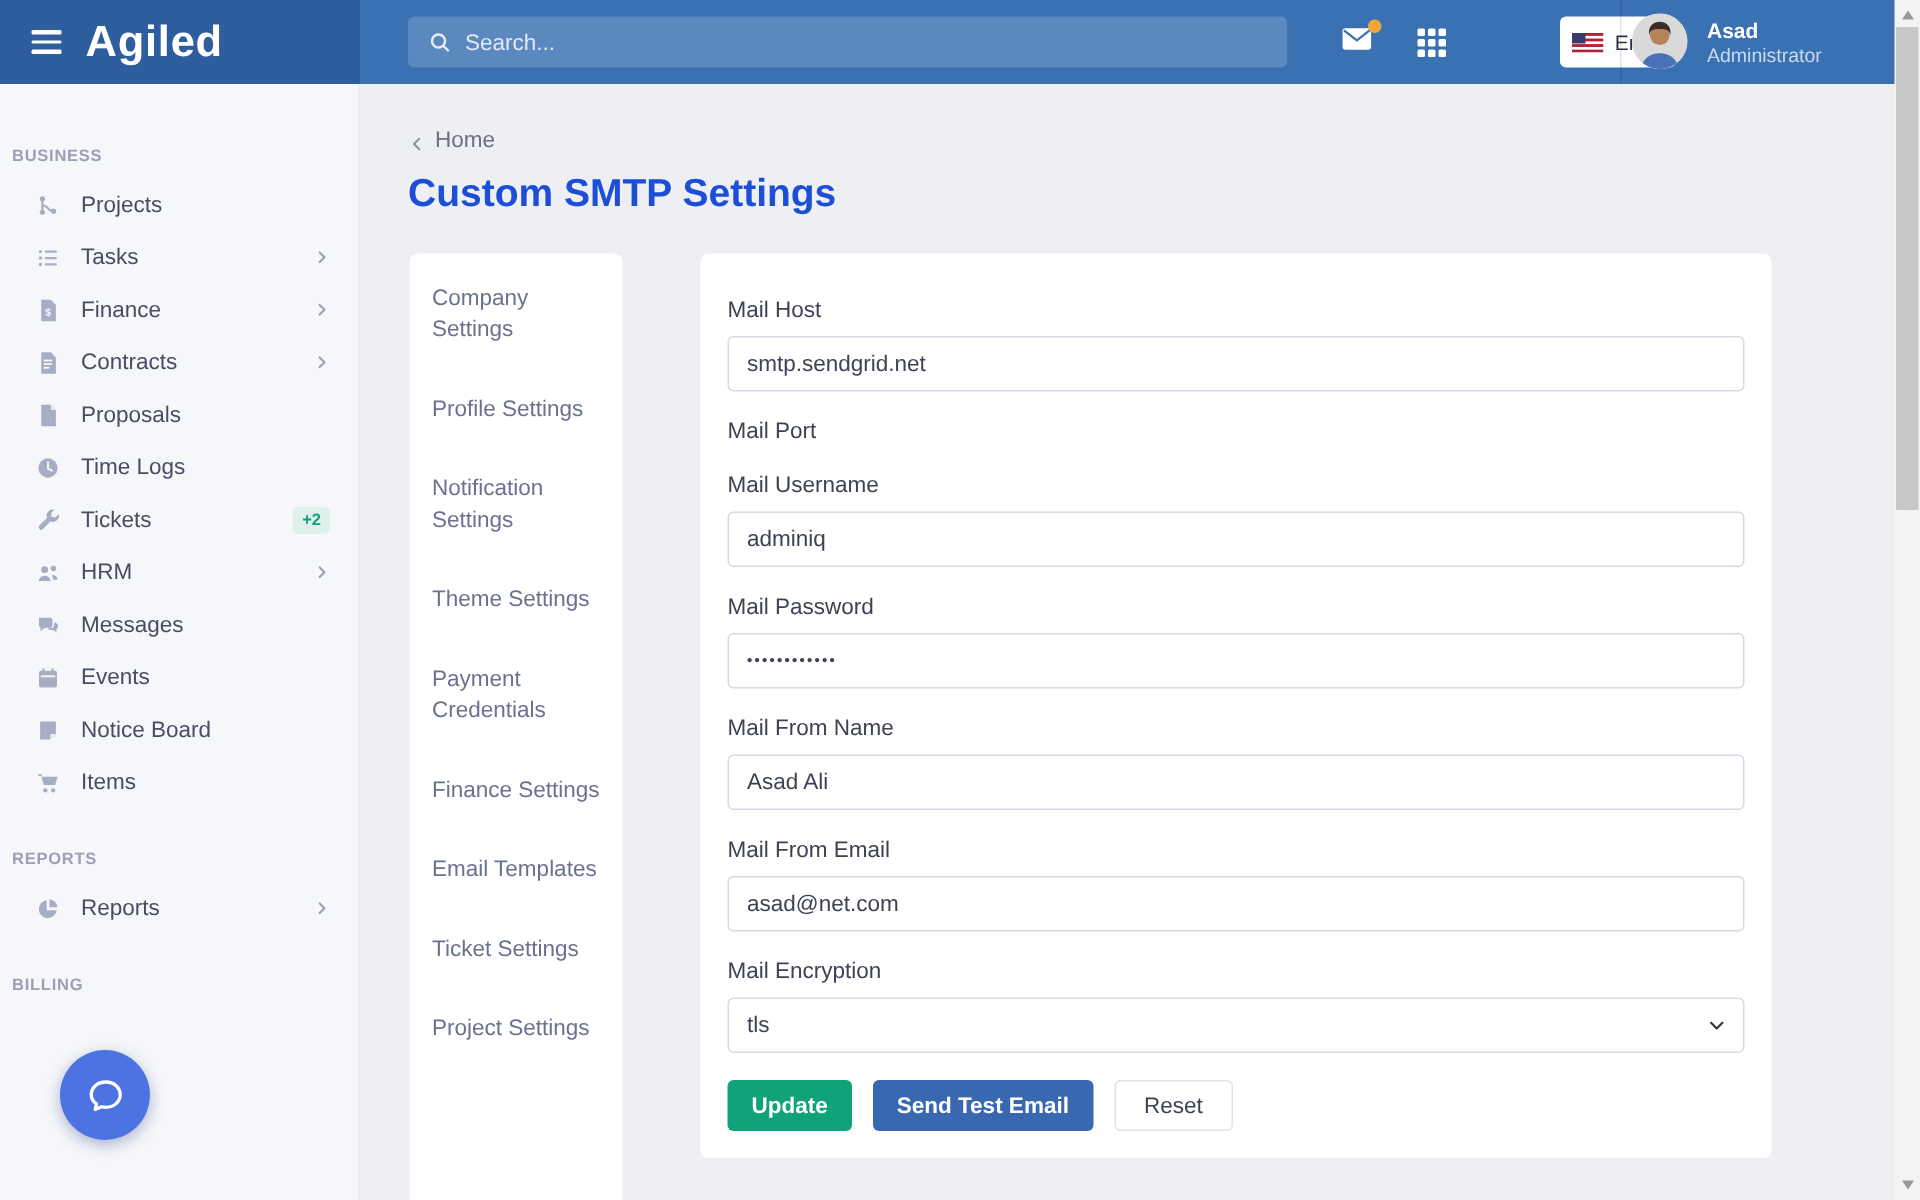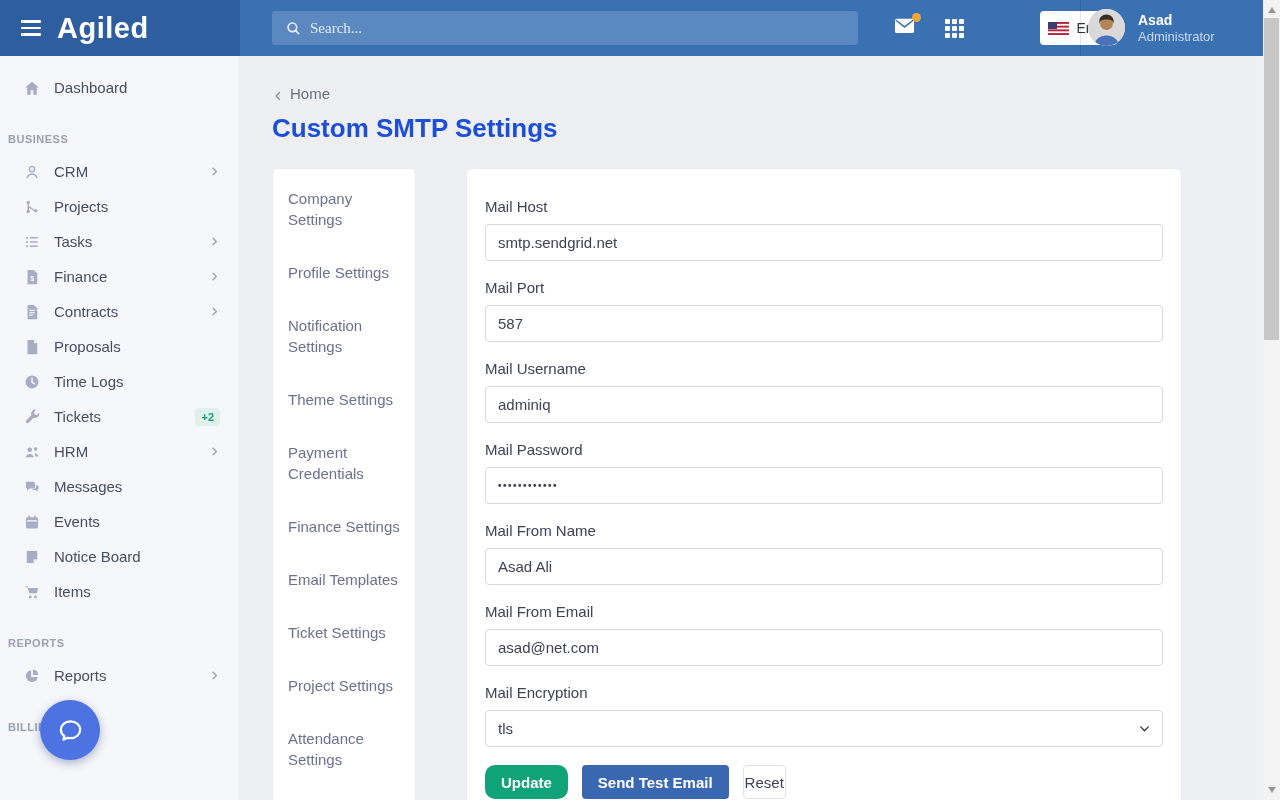--- a/index.html
+++ b/index.html
@@ -6,21 +6,21 @@
   html,body { width:1280px; height:800px; overflow:hidden; }
   body { font-family:"Liberation Sans", sans-serif; background:#edeff3; position:relative; }
 
   
   .header { position:absolute; top:0; left:0; width:1280px; height:56px; background:#3a71b3; z-index:30; }
   .brand { position:absolute; left:0; top:0; width:240px; height:56px; background:#2f5e9f; display:flex; align-items:center; gap:16px; padding-left:21px;text-align:center; }
   .burger { width:20px; display:flex; flex-direction:column; gap:4px; cursor:pointer; }
   .burger span { display:block; height:2.5px; background:#fff; border-radius:1px; }
   .logo { font-size:29px; font-weight:bold; color:#fff; letter-spacing:.5px; }
   .search-bar { position:absolute; left:272px; top:11px; width:586px; height:34px; background:rgba(255,255,255,.17); border-radius:4px; display:flex; align-items:center; gap:9px; padding:0 13px; }
-  .search-bar input { flex:1; background:transparent; border:0; outline:0; color:#fff; font-size:15px; font-family:Liberation Serif, serif; }
+  .search-bar input { flex:1; background:transparent; border:0; outline:0; color:#fff; font-size:15px; font-family:Liberation Sans, sans-serif; }
   .search-bar input::placeholder { color:rgba(255,255,255,.82); }
   .hdr-mail { position:absolute; left:894px; top:16px; width:26px; height:25px; cursor:pointer; }
   .hdr-mail .dot { position:absolute; right:-1px; top:-3px; width:9px; height:9px; border-radius:50%; background:#f0a63a; }
   .hdr-apps { position:absolute; left:945px; top:19px; display:grid; grid-template-columns:repeat(3,5px); grid-auto-rows:5px; gap:2px; cursor:pointer; }
   .hdr-apps i { background:#fff; border-radius:1px; }
   .lang-btn { position:absolute; left:1040px; top:11px; width:77px; height:34px; background:#fff; border-radius:4px; display:flex; align-items:center; justify-content:center; gap:7px; cursor:pointer; }
   .lang-label { font-size:14px; color:#2d3442; }
   .caret-down { width:0; height:0; border-left:4px solid transparent; border-right:4px solid transparent; border-top:5px solid #7a828e; }
   .hdr-divider { position:absolute; left:1080px; top:0; width:1px; height:56px; background:rgba(0,0,0,.10); }
   .user-area { position:absolute; left:1088px; top:9px; display:flex; align-items:center; gap:13px; cursor:pointer; }
@@ -51,23 +51,23 @@
   .form-card { width:716px; background:#fff; border:1px solid #ecedf2; border-radius:6px; padding:29px 18px 18px; }
   .form-group { margin-bottom:18px; }
   .field-label { display:block; font-size:15px; color:#3f4254; height:18px; margin-bottom:8px; }
   .input { width:100%; height:37px; border:1px solid #d7dae3; border-radius:4px; padding:0 12px; font-size:15px; color:#3f4254; background:#fff; font-family:inherit; outline:none; }
   .input.pw { font-size:10px; letter-spacing:1.5px; font-weight:bold; }
   .select-wrap { position:relative; }
   select.input { appearance:none; -webkit-appearance:none; -moz-appearance:none; padding-right:32px; cursor:pointer; }
   .select-chevron { position:absolute; right:12px; top:12px; pointer-events:none; display:flex; }
   .btn-row { display:flex; gap:14px; }
   .btn { height:34px; padding:0 16px; border-radius:4px; border:none; font-size:15px; font-weight:bold; font-family:inherit; cursor:pointer; }
-  .btn-update { background:#10a279; color:#fff;border-radius:10px; }
+  .btn-update { background:#10a279; color:#fff; }
   .btn-send { background:#3a68b0; color:#fff; }
-  .btn-reset { background:#fff; color:#3f4254; border:1px solid #e0e2ea; font-weight:normal; padding:0 1px; }
+  .btn-reset { background:#fff; color:#3f4254; border:1px solid #e0e2ea; font-weight:normal; padding:0 19px; }
 
   
   .scrollbar { position:absolute; right:0; top:0; bottom:0; width:17px; background:#f3f3f3; z-index:60; }
   .sb-arrow { position:absolute; left:0; width:17px; height:16px; display:flex; align-items:center; justify-content:center; cursor:pointer; }
   .sb-up { top:2px; } .sb-down { bottom:2px; }
   .tri-up { width:0; height:0; border-left:4px solid transparent; border-right:4px solid transparent; border-bottom:6px solid #9a9a9a; }
   .tri-down { width:0; height:0; border-left:4px solid transparent; border-right:4px solid transparent; border-top:6px solid #9a9a9a; }
   .sb-thumb { position:absolute; left:1px; top:18px; width:15px; height:322px; background:#c7c7c7; border-radius:1px; cursor:pointer; }
 </style>
 </head>
@@ -137,43 +137,21 @@
     </span>
     <span>
       <div class="user-name">Asad</div>
       <div class="user-role">Administrator</div>
     </span>
   </div>
 </div>
 
 <div class="sidebar">
   <div>
-      <div class="side-item">
-        <span class="ico">
-          <svg width="18" height="18" viewBox="0 0 24 24">
-            <path fill="#a7adc3" d="M12 3.5l9 7.8h-2.6V21h-4.6v-6h-3.6v6H5.6v-9.7H3z"></path>
-          </svg>
-        </span>
-        <span class="side-label">Dashboard</span>
-      </div>
       <div class="section-header">BUSINESS</div>
-      <div class="side-item">
-        <span class="ico">
-          <svg width="18" height="18" viewBox="0 0 24 24" fill="none" stroke="#a7adc3" stroke-width="1.9">
-            <circle cx="12" cy="8.2" r="3.4"></circle>
-            <path d="M5.5 19.5c1.4-3.2 3.8-4.8 6.5-4.8s5.1 1.6 6.5 4.8" stroke-linecap="round"></path>
-          </svg>
-        </span>
-        <span class="side-label">CRM</span>
-        <span class="chev">
-          <svg width="11" height="11" viewBox="0 0 24 24" fill="none" stroke="#9aa0b4" stroke-width="3" stroke-linecap="round" stroke-linejoin="round">
-            <path d="M9 5l7 7-7 7"></path>
-          </svg>
-        </span>
-      </div>
       <div class="side-item">
         <span class="ico">
           <svg width="18" height="18" viewBox="0 0 24 24">
             <g stroke="#a7adc3" stroke-width="1.9" fill="none">
               <path d="M7 7v10M7 12c6 0 4 5 10 5"></path>
             </g>
             <g fill="#a7adc3">
               <circle cx="7" cy="6" r="2.3"></circle>
               <circle cx="7" cy="18" r="2.3"></circle>
               <circle cx="17" cy="17" r="2.3"></circle>
@@ -357,28 +335,27 @@
       <div>
           <div class="settings-nav-item">Company Settings</div>
           <div class="settings-nav-item">Profile Settings</div>
           <div class="settings-nav-item">Notification Settings</div>
           <div class="settings-nav-item">Theme Settings</div>
           <div class="settings-nav-item">Payment Credentials</div>
           <div class="settings-nav-item">Finance Settings</div>
           <div class="settings-nav-item">Email Templates</div>
           <div class="settings-nav-item">Ticket Settings</div>
           <div class="settings-nav-item">Project Settings</div>
-          <div class="settings-nav-item">Attendance Settings</div>
         </div>
     </div>
 
     <div class="form-card">
       <div>
           <div class="form-group"><label class="field-label">Mail Host</label><input class="input" type="text" value="smtp.sendgrid.net" style=""></div>
-          <div class="form-group"><label class="field-label">Mail Port</label><input class="input" type="text" value="587" style=""></div>
+          <div class="form-group"><label class="field-label">Mail Port</label></div>
           <div class="form-group"><label class="field-label">Mail Username</label><input class="input" type="text" value="adminiq" style=""></div>
           <div class="form-group"><label class="field-label">Mail Password</label><input class="input pw" type="text" value="••••••••••••" style=""></div>
           <div class="form-group"><label class="field-label">Mail From Name</label><input class="input" type="text" value="Asad Ali" style=""></div>
           <div class="form-group"><label class="field-label">Mail From Email</label><input class="input" type="text" value="asad@net.com" style=""></div>
           <div class="form-group">
             <label class="field-label">Mail Encryption</label>
             <div class="select-wrap"><select class="input"><option>tls</option></select><span class="select-chevron">
                 <svg width="13" height="13" viewBox="0 0 24 24" fill="none" stroke="#333" stroke-width="2.5" stroke-linecap="round" stroke-linejoin="round">
                   <path d="M5 9l7 7 7-7"></path>
                 </svg>

